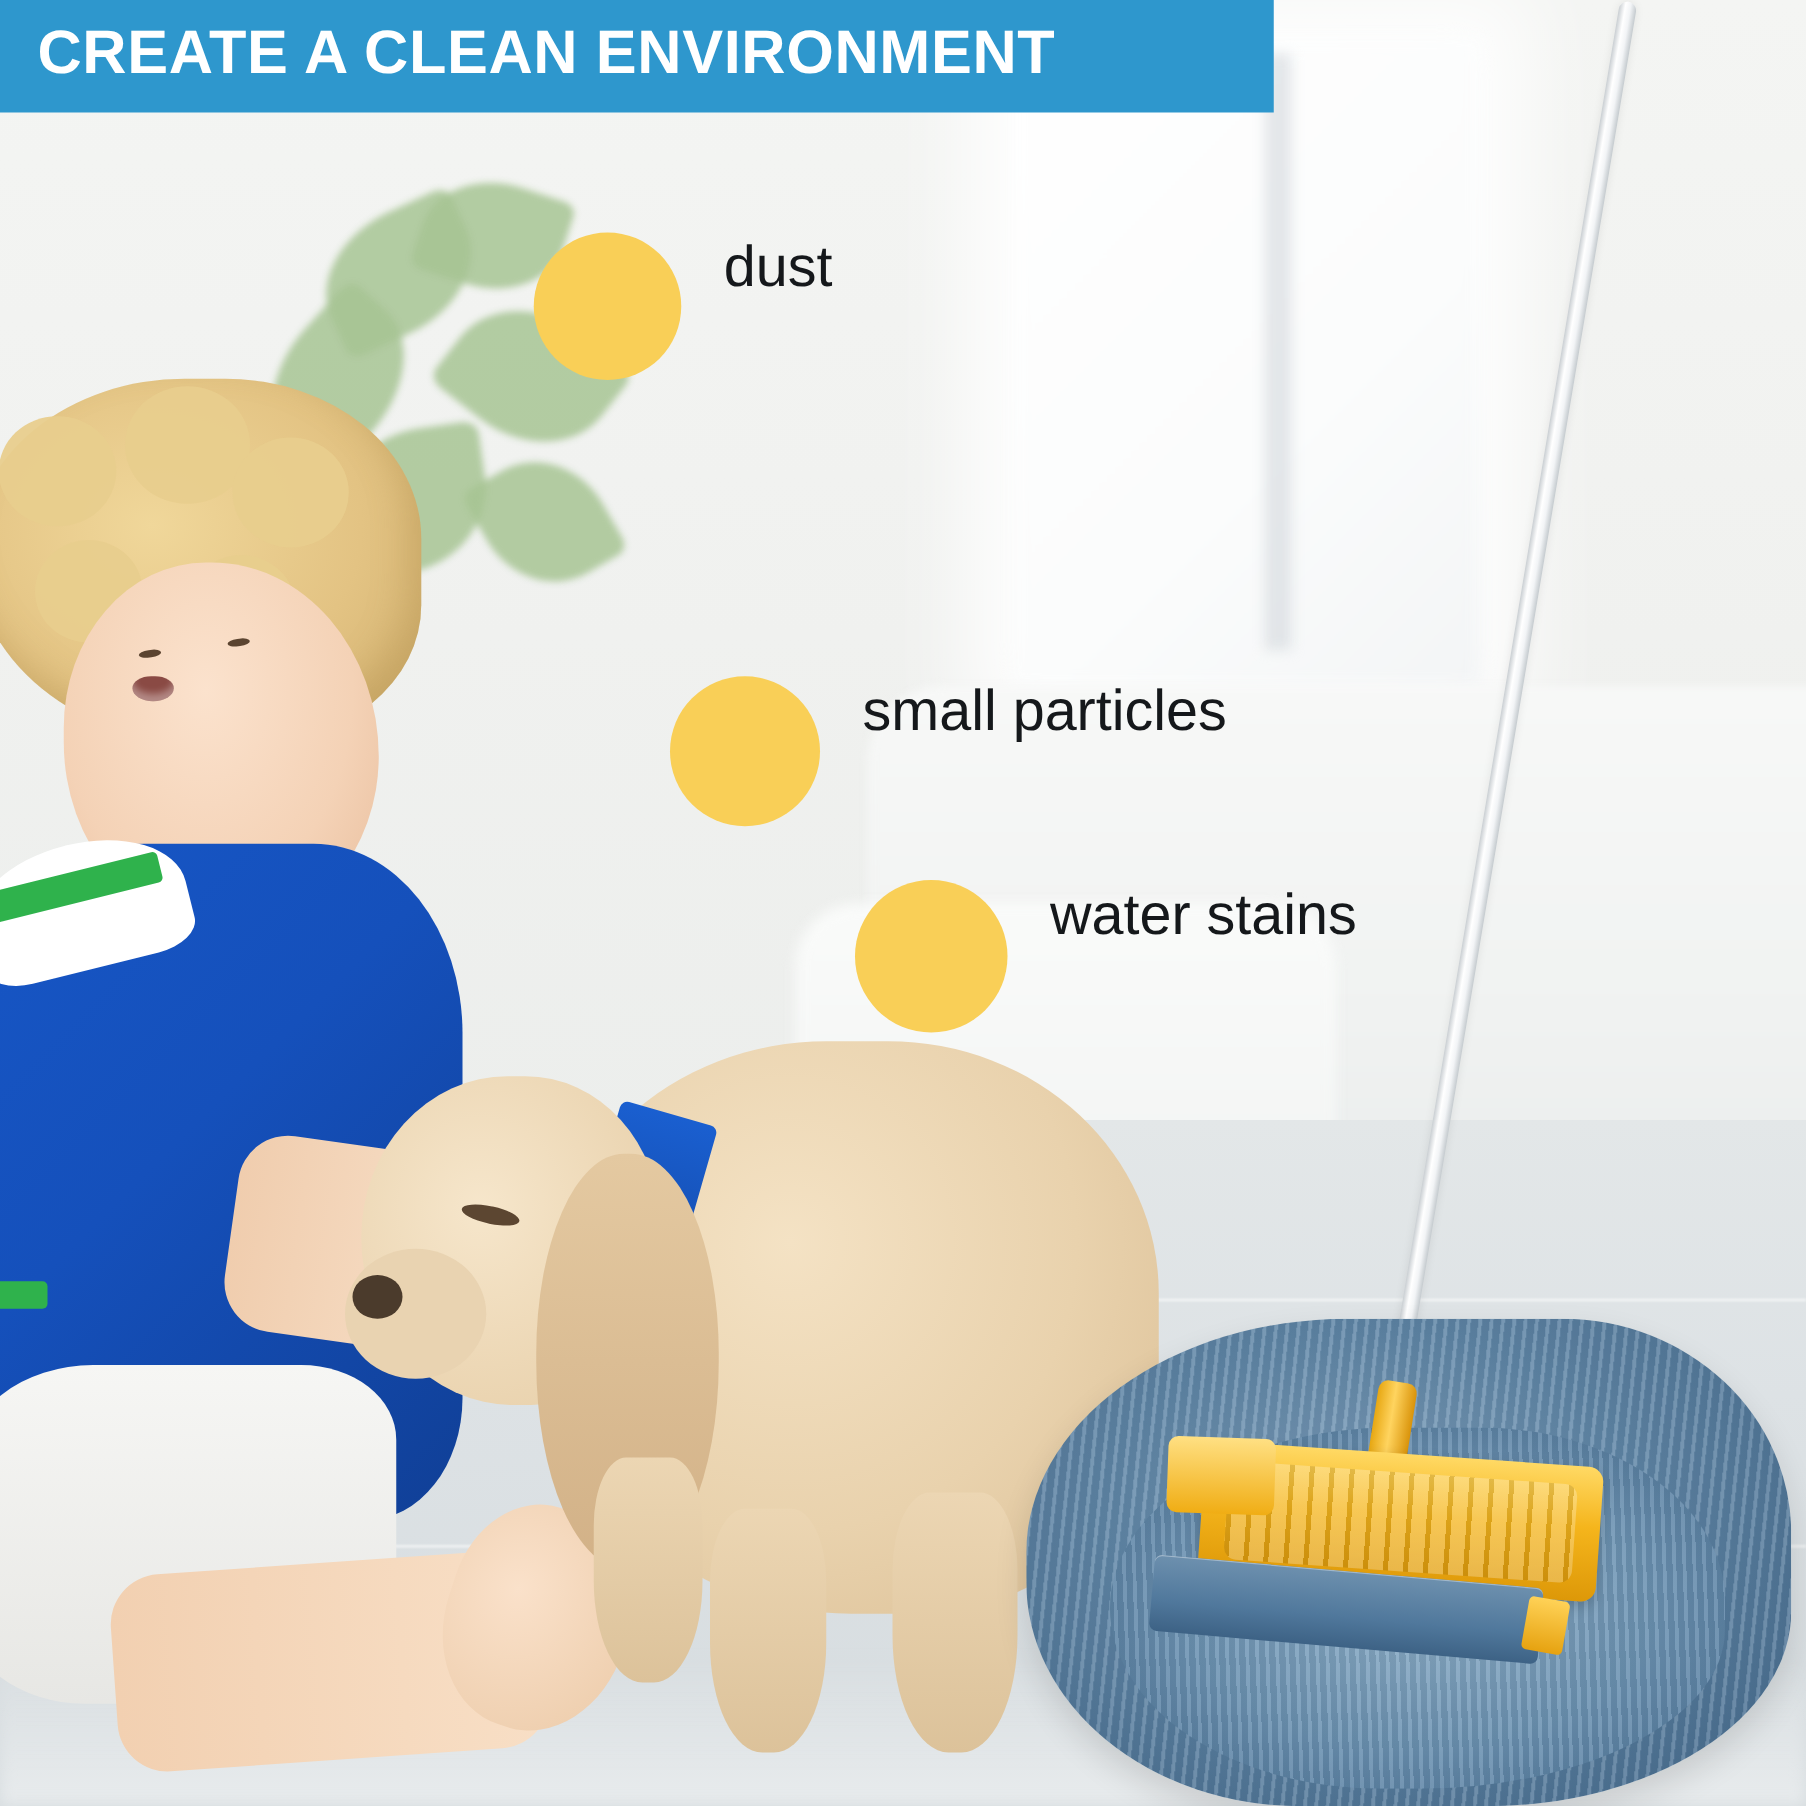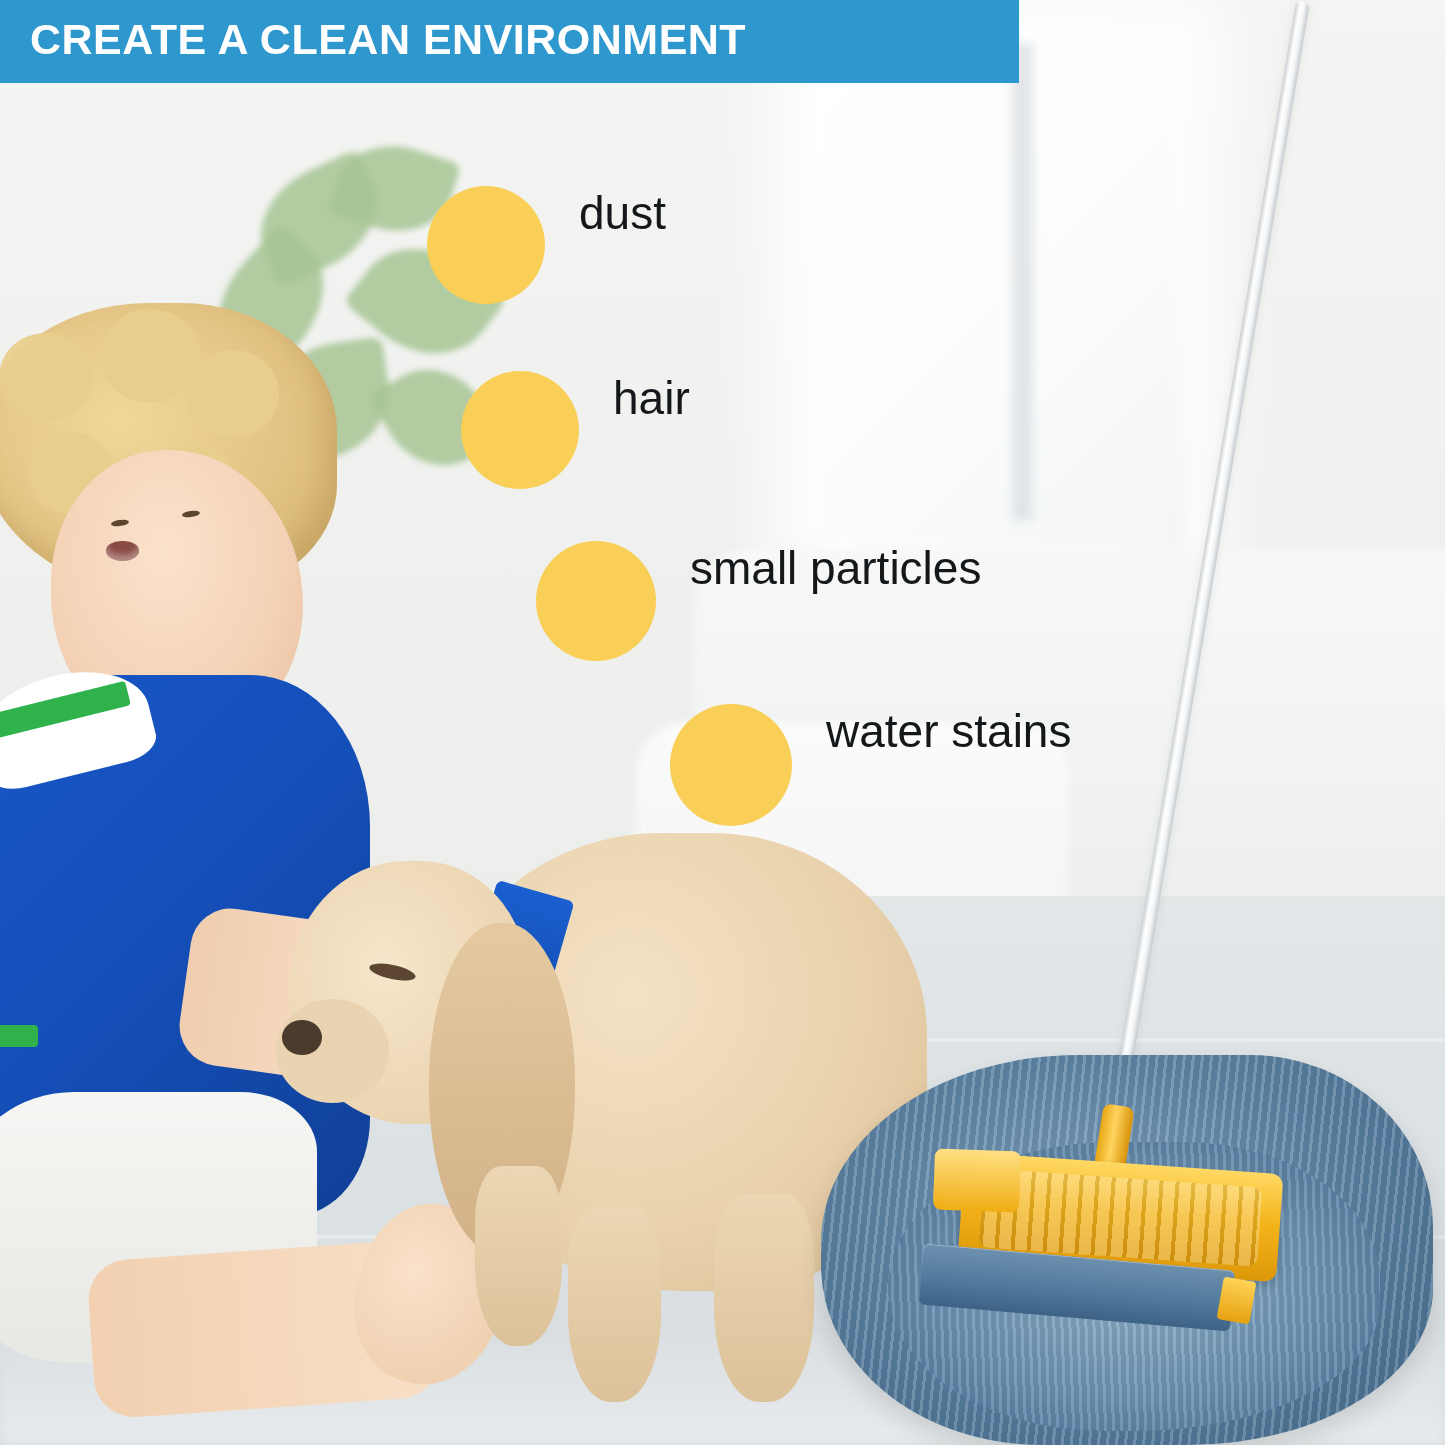--- a/index.html
+++ b/index.html
@@ -452,21 +452,21 @@
     position: absolute;
     left: 0;
     top: 0;
     width: 70.5%;
     background: #2e97cd;
     padding: 14px 0 18px 30px;
     box-sizing: border-box;
   }
   .banner-line {
     color: #ffffff;
-    font-size: 43px;
+    font-size: 49px;
     font-weight: bold;
     letter-spacing: 0.5px;
     line-height: 1.18;
     white-space: nowrap;
   }
 
   
   .bullets {
     position: absolute;
     left: 0;
@@ -572,27 +572,23 @@
 
   <div class="banner">
     <div class="banner-line">CREATE A CLEAN ENVIRONMENT</div>
   </div>
 
   <div class="bullets">
     <div class="bullet" style="left:427px;top:186px">
       <div class="dot" style="width:118px;height:118px"></div>
       <div class="bullet-label">dust</div>
     </div>
-    <div class="bullet" style="left:461px;top:371px">
-      <div class="dot" style="width:118px;height:118px"></div>
-      <div class="bullet-label">hair</div>
-    </div>
     <div class="bullet" style="left:536px;top:541px">
       <div class="dot" style="width:120px;height:120px"></div>
       <div class="bullet-label">small particles</div>
     </div>
-    <div class="bullet" style="left:670px;top:704px">
+    <div class="bullet" style="left:684px;top:704px">
       <div class="dot" style="width:122px;height:122px"></div>
       <div class="bullet-label">water stains</div>
     </div>
   </div>
 
 </div>
 
 </body></html>

